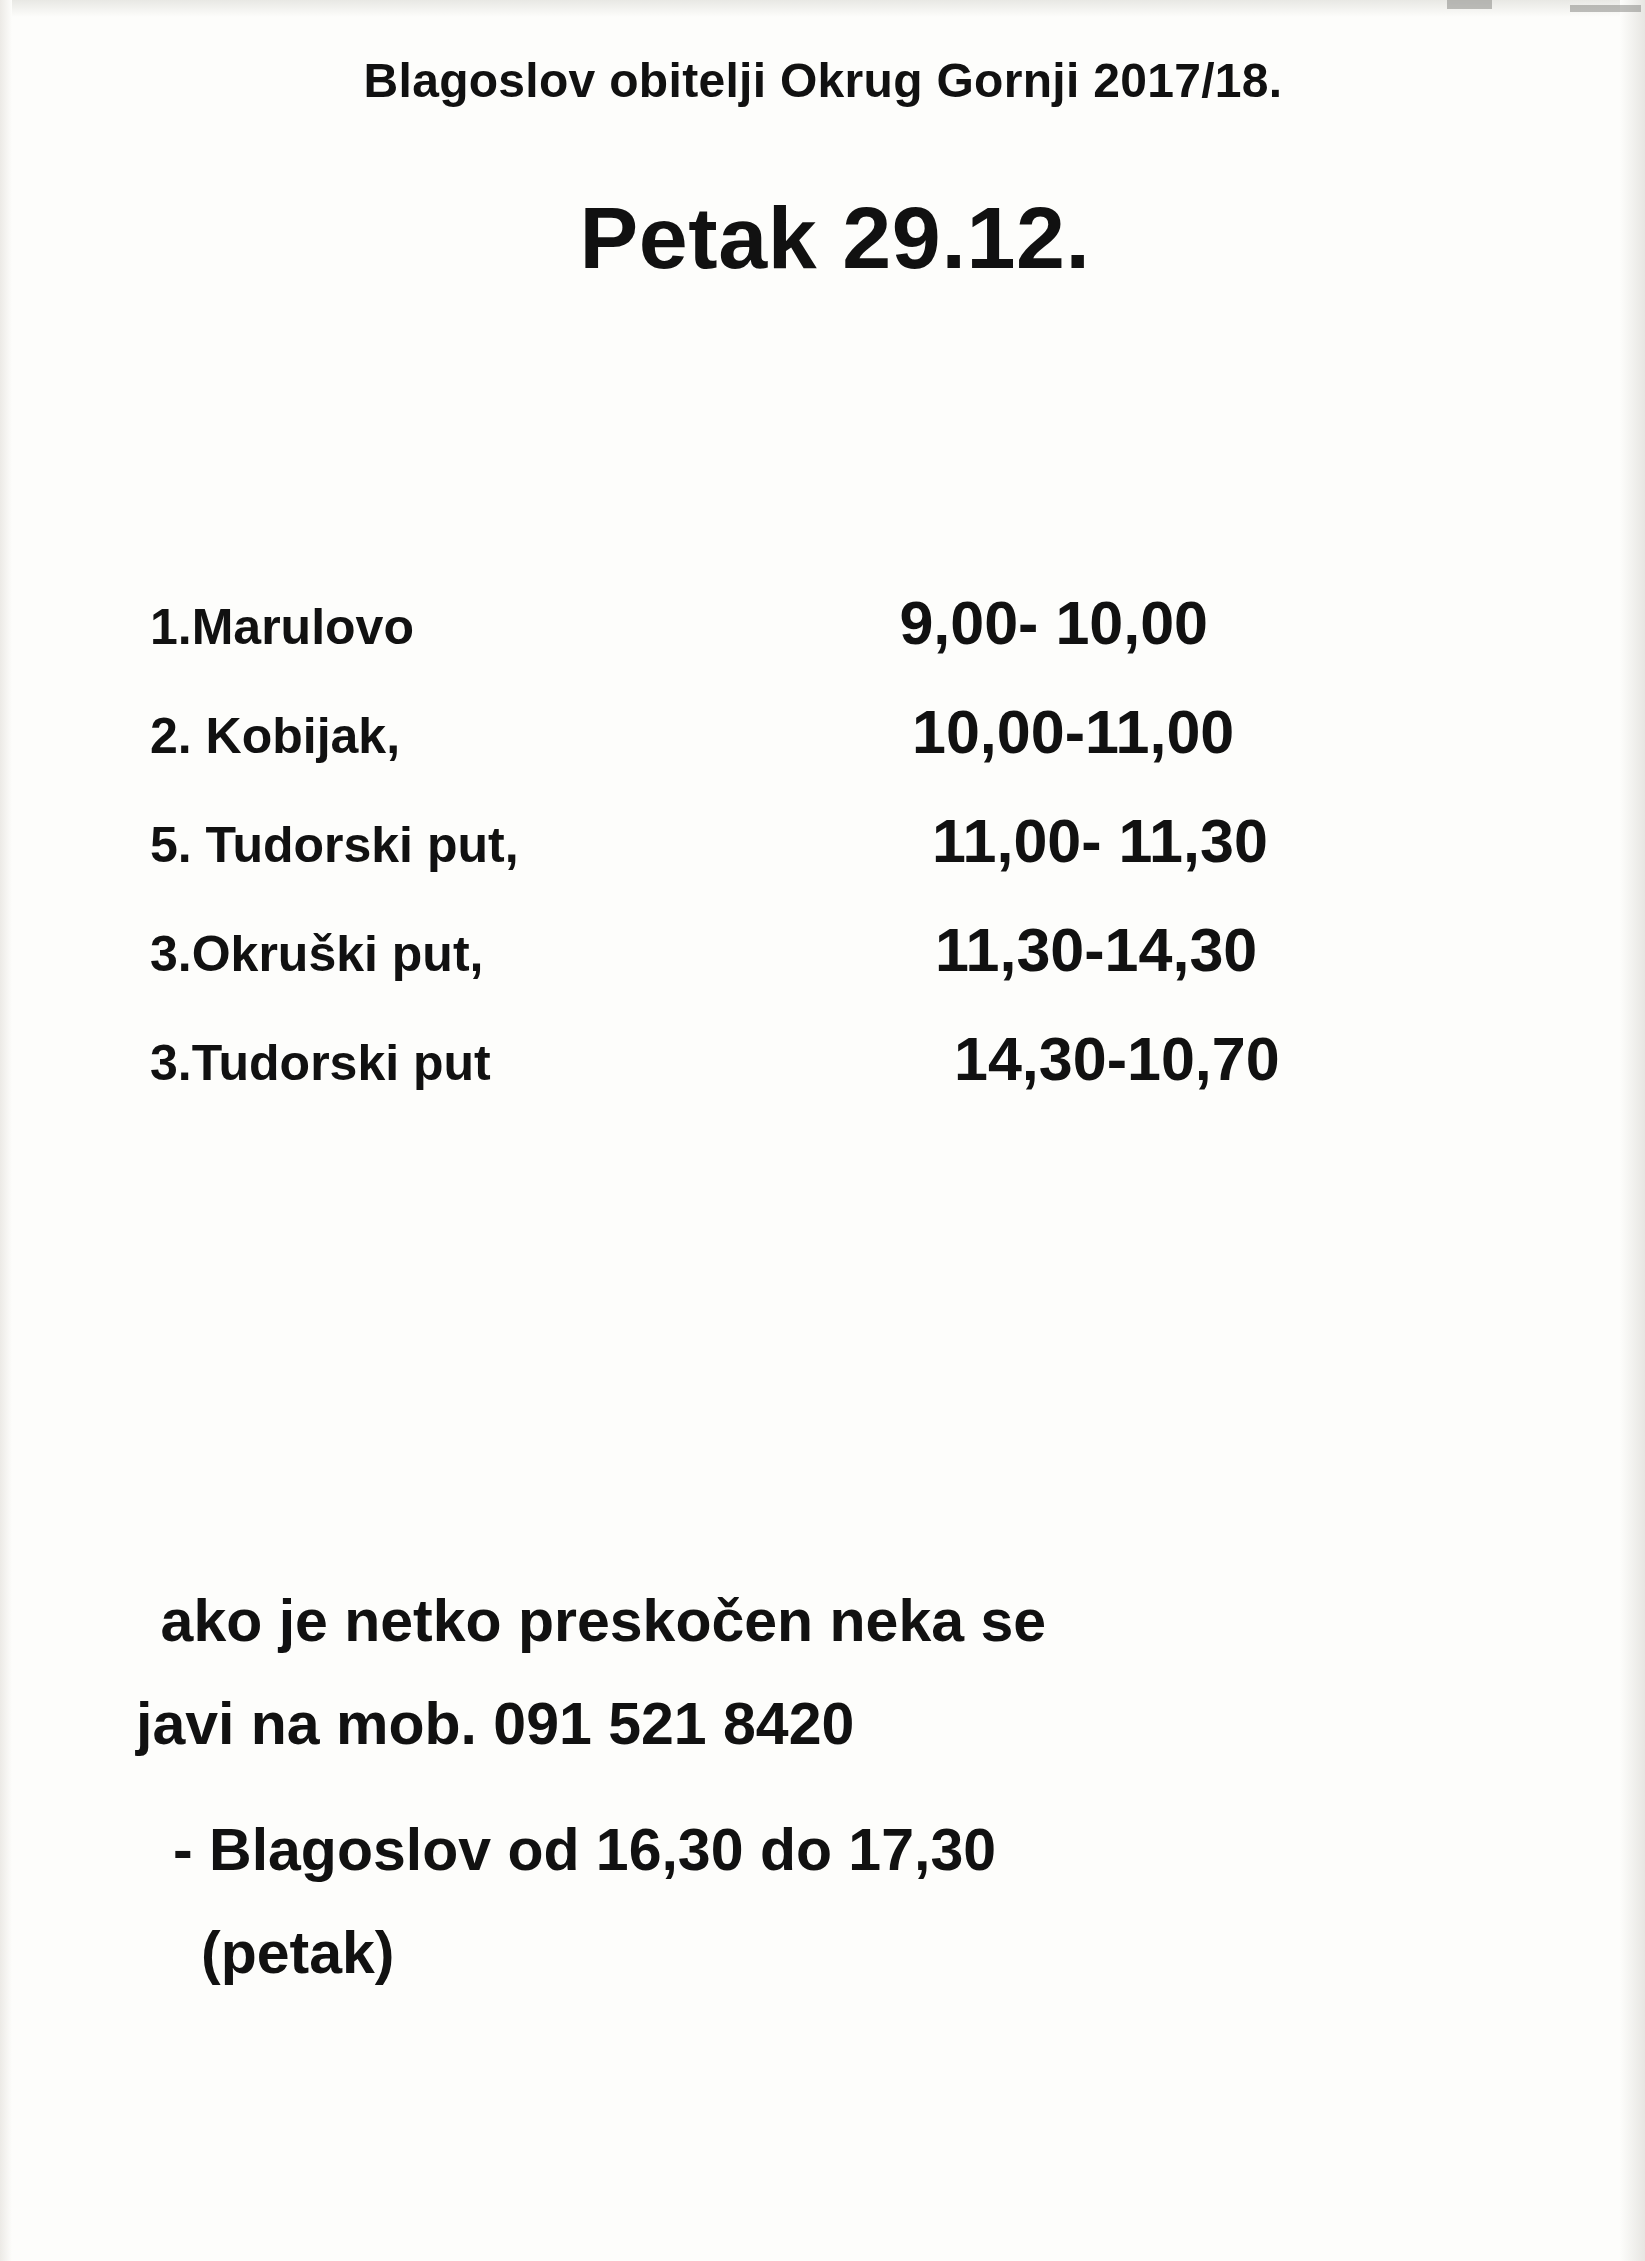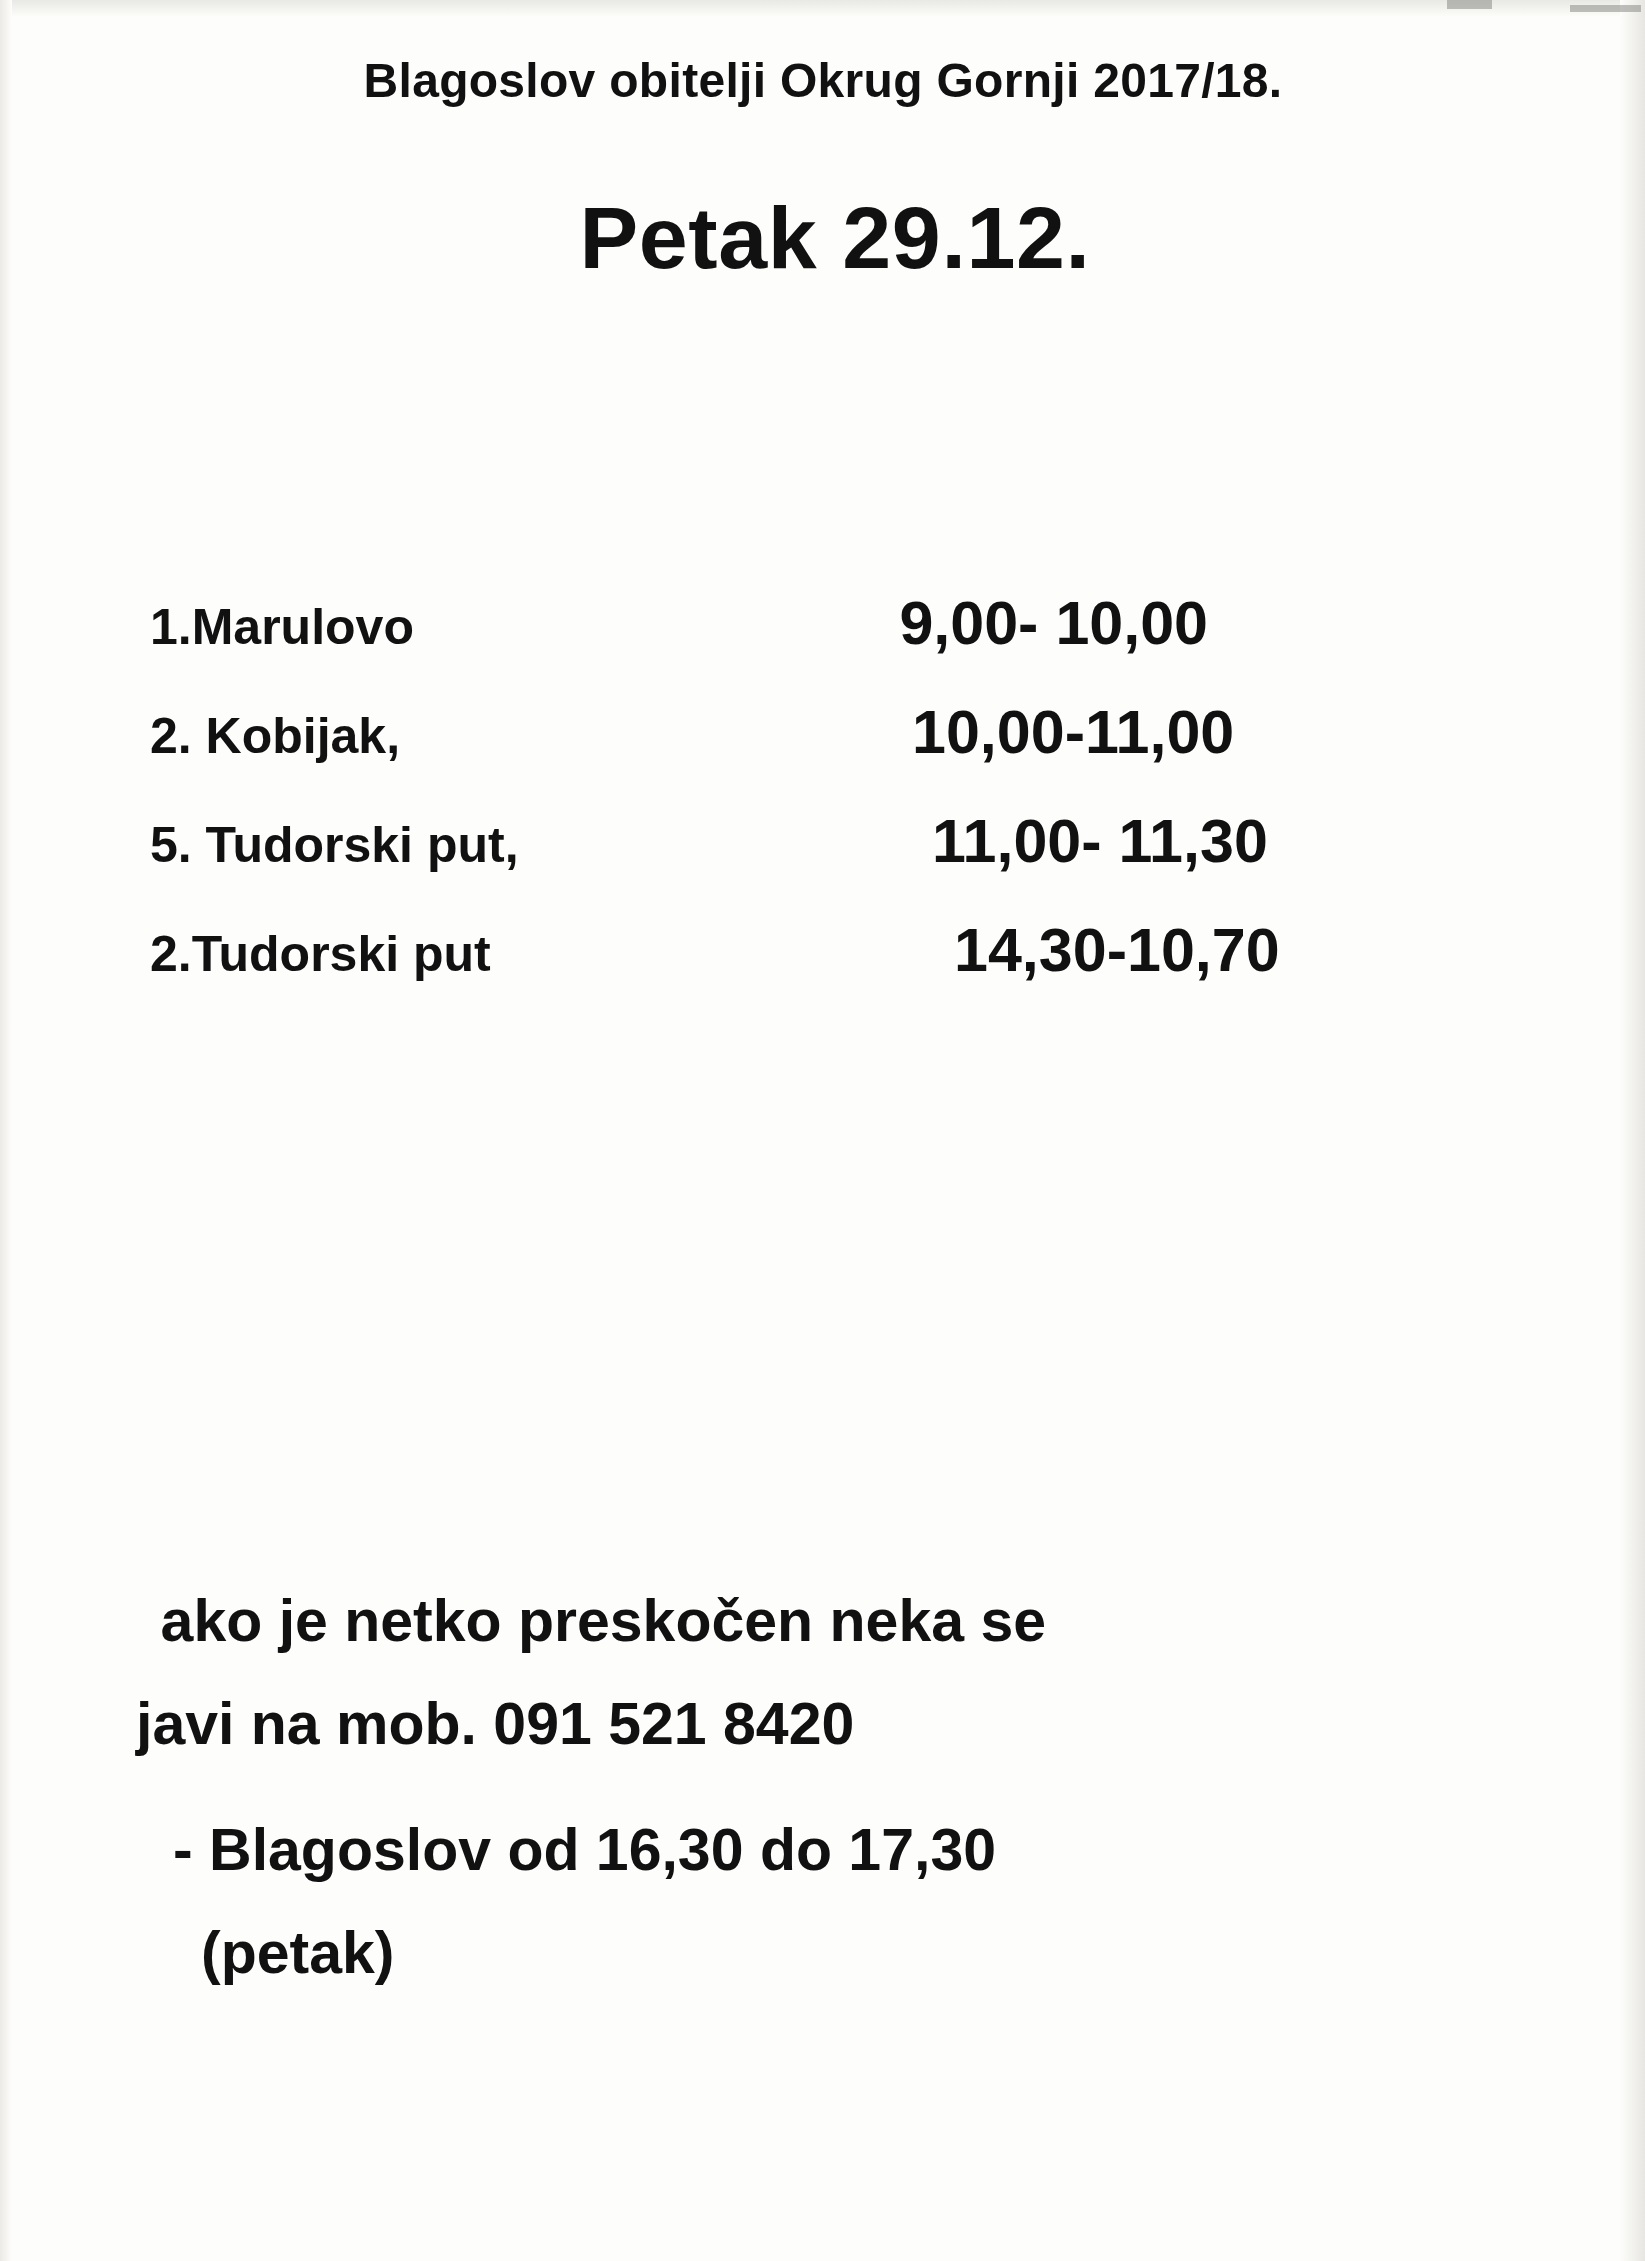--- a/index.html
+++ b/index.html
@@ -131,22 +131,26 @@
       <div class="time">9,00- 10,00</div>
     </div>
     <div class="row r2">
       <div class="place">2. Kobijak,</div>
       <div class="time">10,00-11,00</div>
     </div>
     <div class="row r3">
       <div class="place">5. Tudorski put,</div>
       <div class="time">11,00- 11,30</div>
     </div>
+    <div class="row r4">
+      <div class="place">3.Okruški put,</div>
+      <div class="time">11,30-14,30</div>
+    </div>
     <div class="row r5">
-      <div class="place">2.Tudorski put</div>
+      <div class="place">3.Tudorski put</div>
       <div class="time">14,30-10,70</div>
     </div>
   </div>
 
   <div class="notes">
     <div class="note-line indent-1">ako je netko preskočen neka se</div>
     <div class="note-line indent-2">javi na mob. 091 521 8420</div>
     <div class="gap"></div>
     <div class="note-line indent-3">- Blagoslov od 16,30 do 17,30</div>
     <div class="note-line indent-4">(petak)</div>

